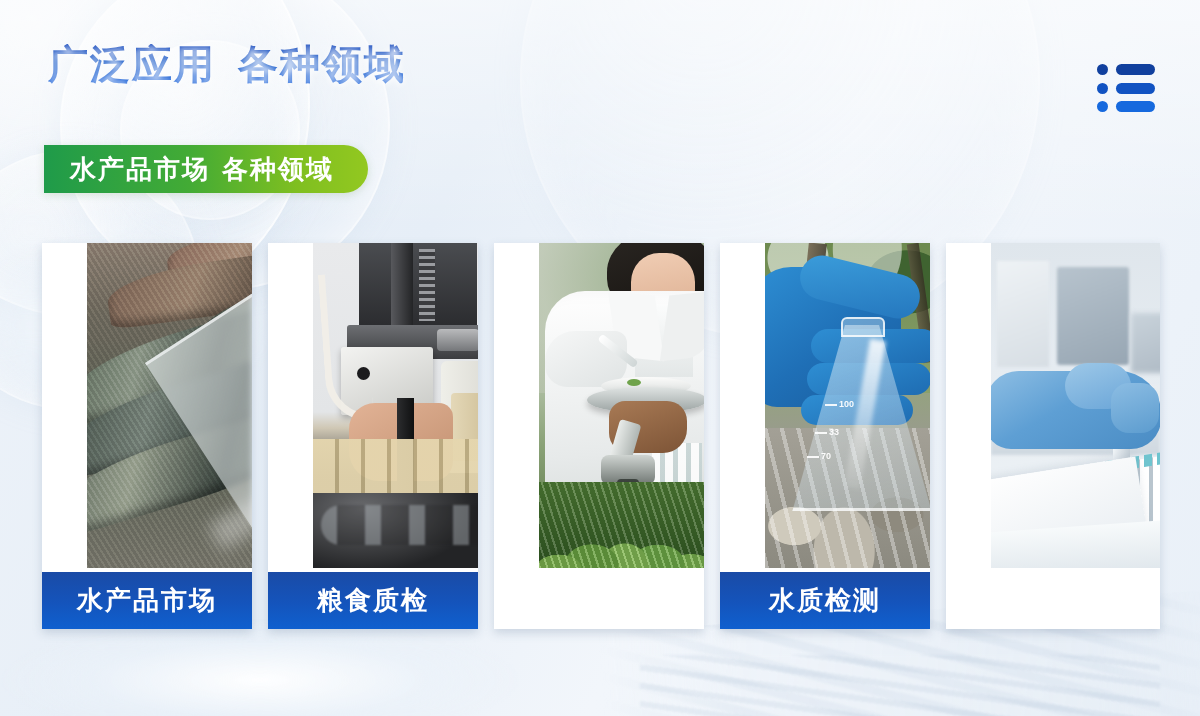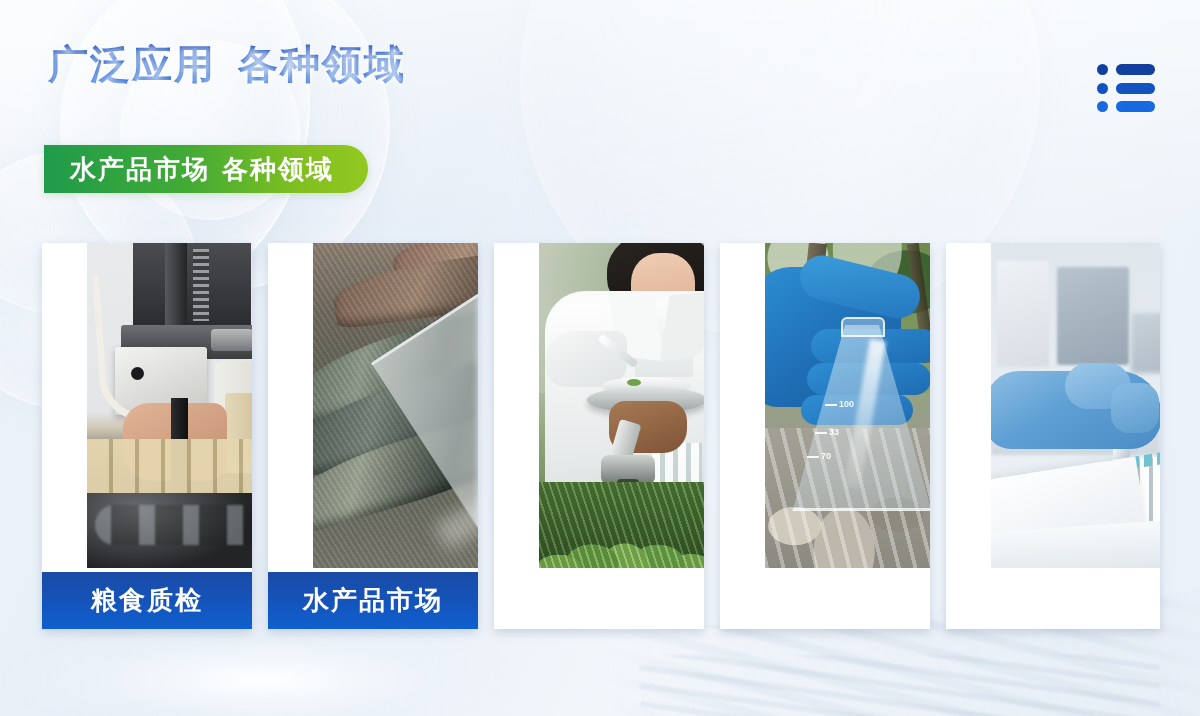--- a/index.html
+++ b/index.html
@@ -432,20 +432,40 @@
       <div class="li-bar"></div>
     </div>
     <div class="li-row li-row-3">
       <div class="li-dot"></div>
       <div class="li-bar"></div>
     </div>
   </div>
 
   <div class="cards">
 
+    <div class="card card-2">
+      <div class="card-photo">
+        <div class="ph p2">
+          <div class="fish f5"></div>
+            <div class="fish f4"></div>
+            <div class="fish f6"></div>
+          <div class="fish f1"></div>
+            <div class="fish f2"></div>
+            <div class="fish f3"></div>
+          <div class="scales"></div>
+          <div class="pane-blur"></div>
+            <div class="pane"></div>
+            <div class="hi"></div>
+        </div>
+      </div>
+      <div class="card-label">
+        <span>水产品市场</span>
+      </div>
+    </div>
+
     <div class="card card-1">
       <div class="card-photo">
         <div class="ph p1">
           <div class="arm"></div>
             <div class="post"></div>
             <div class="spring"></div>
           <div class="clamp"></div>
             <div class="cap"></div>
             <div class="cyl"></div>
             <div class="cyl-in"></div>
@@ -453,40 +473,20 @@
             <div class="knob"></div>
             <div class="tube"></div>
           <div class="hand"></div>
             <div class="shaft"></div>
           <div class="vials"></div>
             <div class="bench"></div>
         </div>
       </div>
       <div class="card-label">
         <span>粮食质检</span>
-      </div>
-    </div>
-
-    <div class="card card-2">
-      <div class="card-photo">
-        <div class="ph p2">
-          <div class="fish f5"></div>
-            <div class="fish f4"></div>
-            <div class="fish f6"></div>
-          <div class="fish f1"></div>
-            <div class="fish f2"></div>
-            <div class="fish f3"></div>
-          <div class="scales"></div>
-          <div class="pane-blur"></div>
-            <div class="pane"></div>
-            <div class="hi"></div>
-        </div>
-      </div>
-      <div class="card-label">
-        <span>水产品市场</span>
       </div>
     </div>
 
     <div class="card card-3">
       <div class="card-photo">
         <div class="ph p3">
           <div class="bg-green"></div>
           <div class="hair"></div>
             <div class="face"></div>
             <div class="lips"></div>
@@ -529,20 +529,23 @@
             <div class="flask-neck"></div>
             <div class="glint"></div>
           <div class="tick t100"></div>
             <div class="tick t75"></div>
             <div class="tick t50"></div>
           <div class="mark m100">100</div>
           <div class="mark m75">33</div>
           <div class="mark m50">70</div>
         </div>
       </div>
+      <div class="card-label">
+        <span>水质检测</span>
+      </div>
     </div>
 
     <div class="card card-5">
       <div class="card-photo">
         <div class="ph p5">
           <div class="panel"></div>
             <div class="monitor"></div>
             <div class="shelf"></div>
           <div class="bench5"></div>
           <div class="rack-slots"></div>

